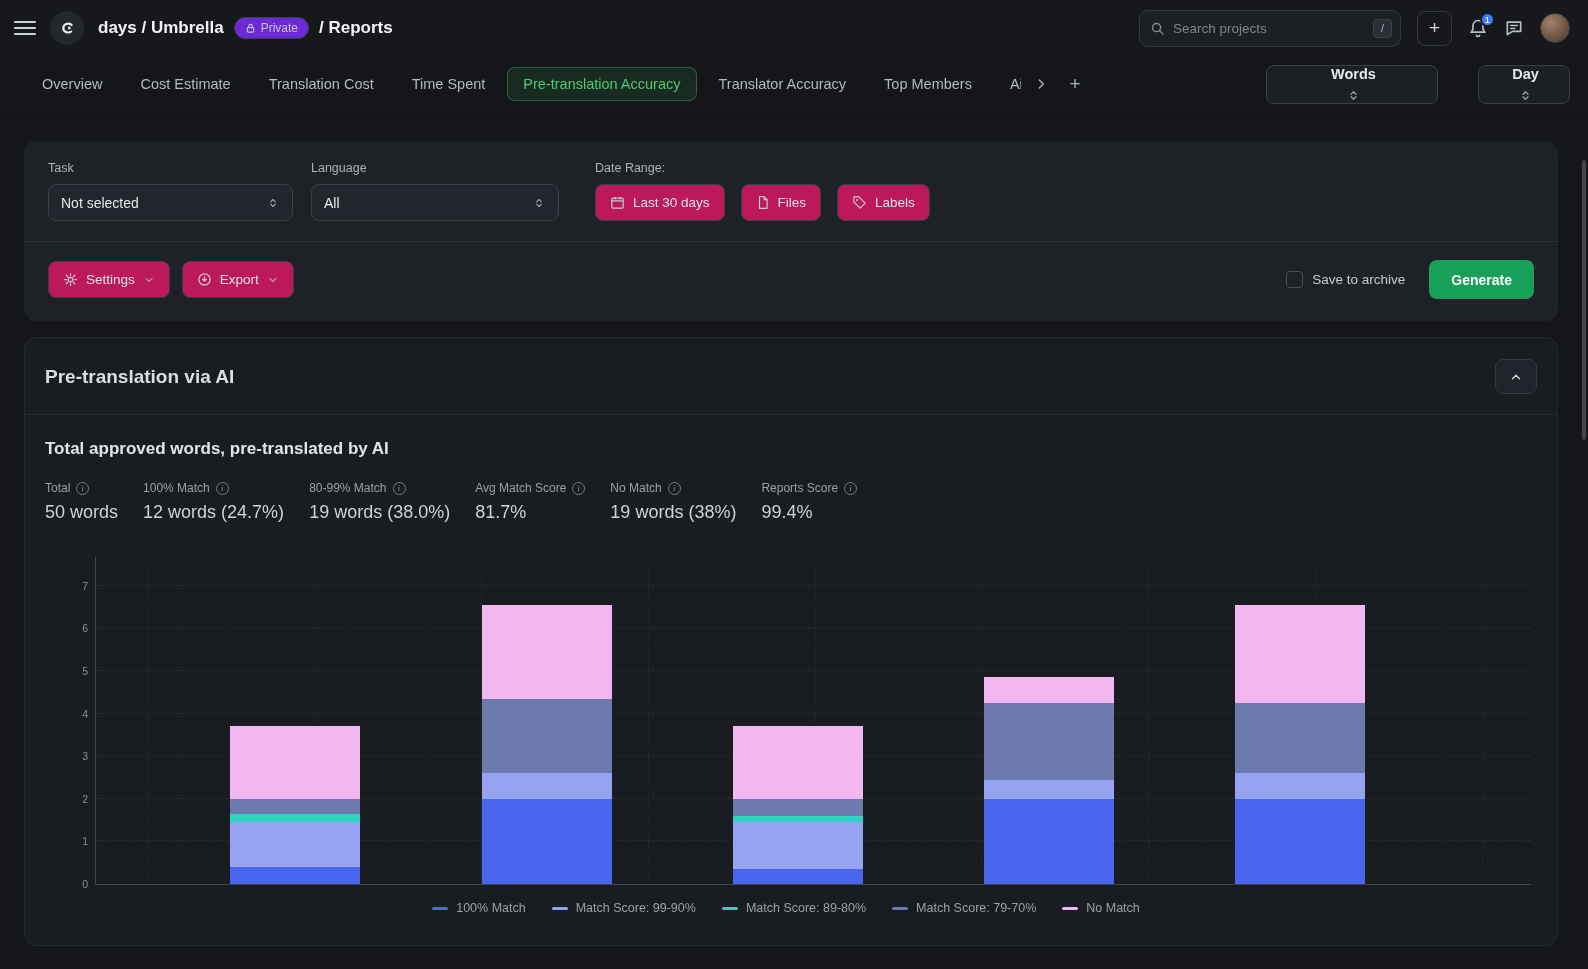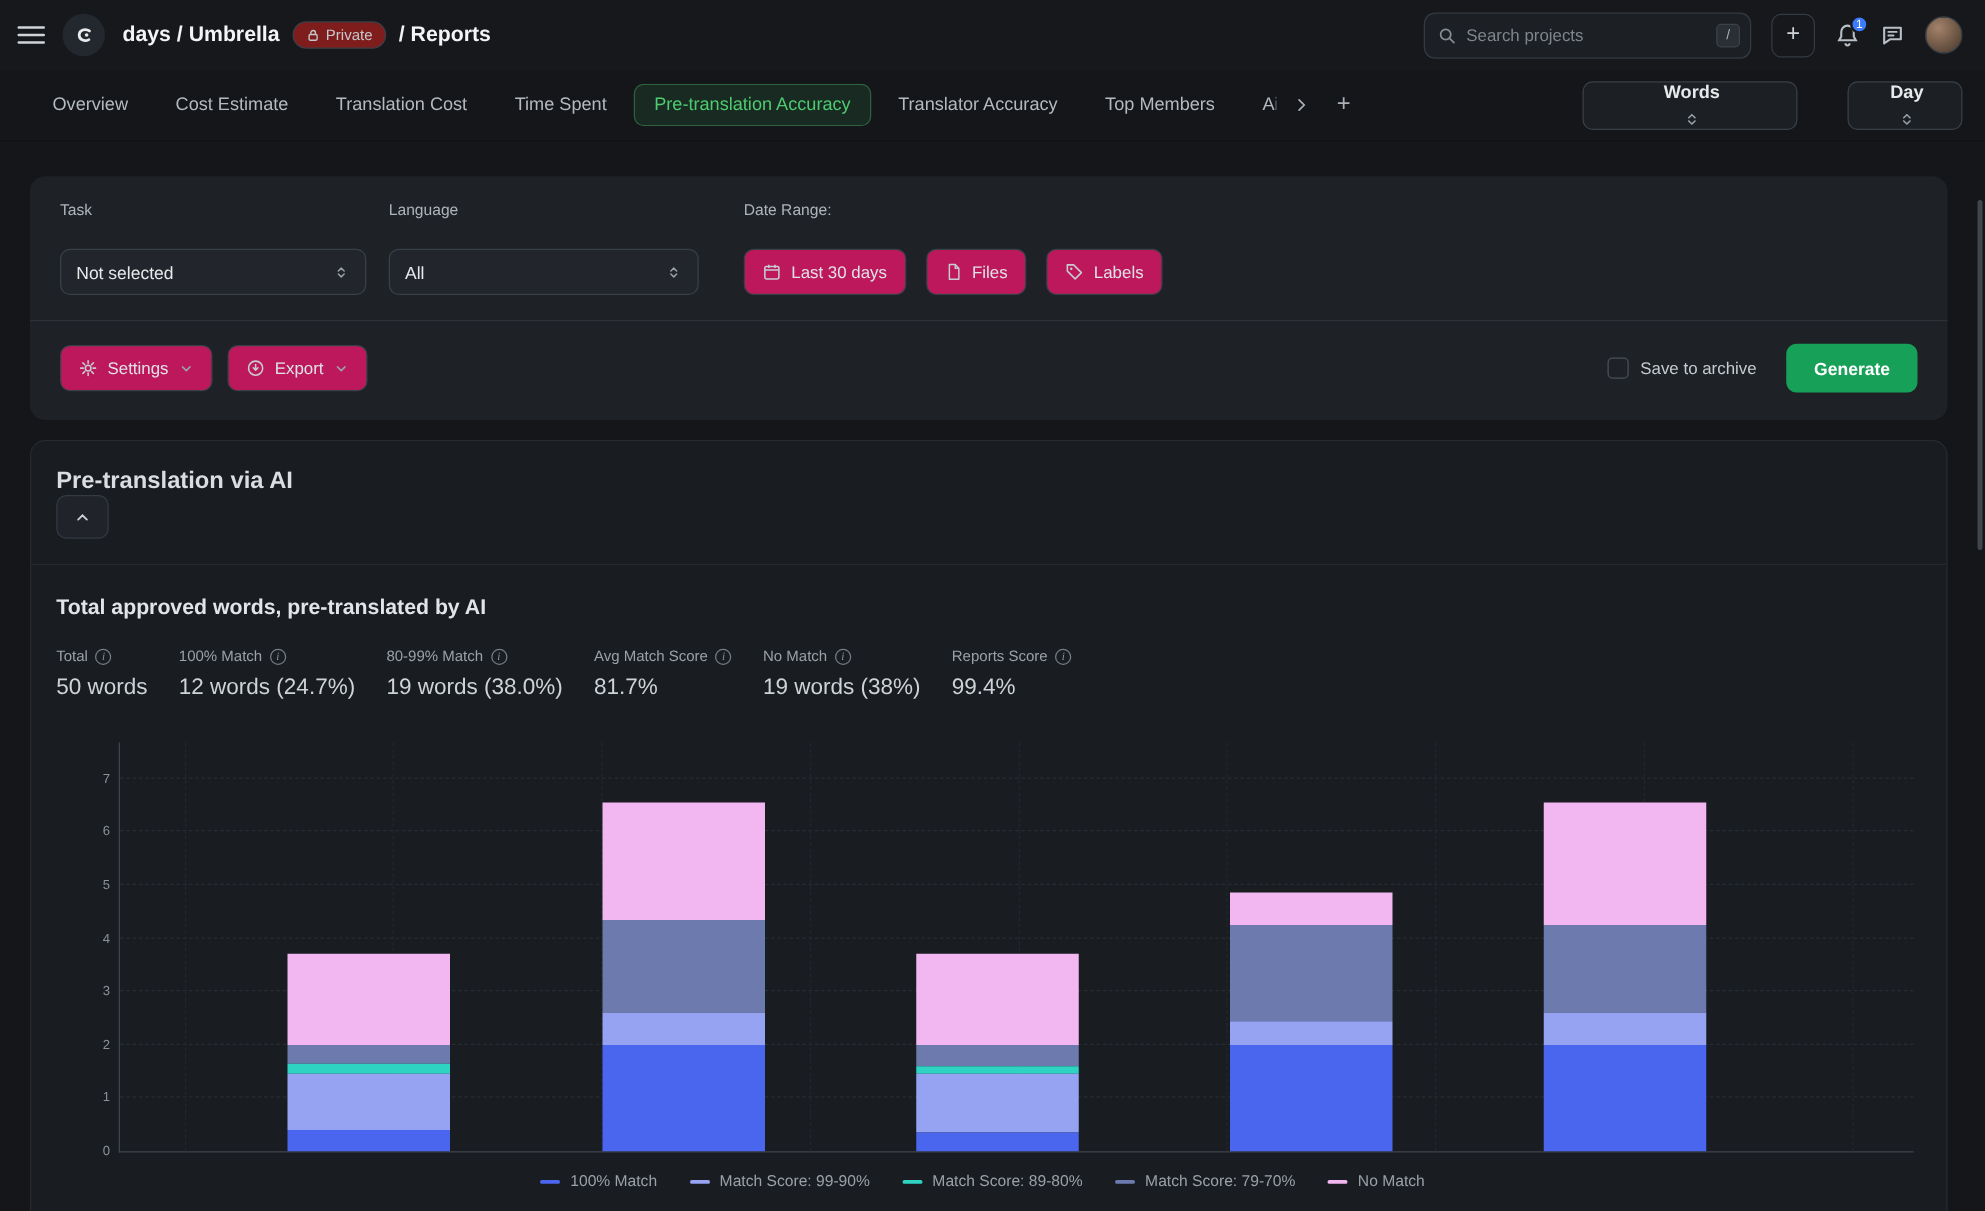--- a/index.html
+++ b/index.html
@@ -11,21 +11,21 @@
     position:relative;
   }
   svg { display:block; }
 
   
   .topbar { height:56px; display:flex; align-items:center; gap:14px; padding:0 18px 0 14px; background:#16181c; }
   .hamburger { width:22px; display:flex; flex-direction:column; gap:4px; background:none; border:none; cursor:pointer; padding:4px 0; }
   .hamburger span { height:2px; background:#cfd4d9; border-radius:2px; }
   .logo { width:34px; height:34px; border-radius:50%; background:#23272e; display:flex; align-items:center; justify-content:center; cursor:pointer; flex-shrink:0; }
   .breadcrumb { display:flex; align-items:center; gap:10px; font-size:17px; font-weight:700; color:#f2f4f6; white-space:nowrap; }
-  .privacy-badge { display:flex; align-items:center; gap:5px; font-size:12px; font-weight:400; color:#c3c8cd; background:#7f1d1d; border:1px solid #3a4046; border-radius:12px; padding:3px 10px; }
+  .privacy-badge { display:flex; align-items:center; gap:5px; font-size:12px; font-weight:400; color:#c3c8cd; background:#6d28d9; border:1px solid #3a4046; border-radius:12px; padding:3px 10px; }
   .topbar-right { margin-left:auto; display:flex; align-items:center; gap:16px; }
   .search-box { display:flex; align-items:center; gap:8px; width:262px; height:37px; background:#1c2025; border:1px solid #343a41; border-radius:9px; padding:0 8px 0 10px; }
   .search-box input { flex:1; background:transparent; border:none; outline:none; color:#e7e9eb; font-size:13.5px; font-family:"Liberation Sans",sans-serif; min-width:0; }
   .search-box input::placeholder { color:#7e858d; }
   .kbd { width:19px; height:19px; display:flex; align-items:center; justify-content:center; background:#2a2f36; border:1px solid #3c424a; border-radius:4px; font-size:11px; color:#aab0b7; }
   .icon-btn { width:35px; height:35px; display:flex; align-items:center; justify-content:center; background:transparent; border:1px solid #343a42; border-radius:8px; color:#cfd4d9; font-size:19px; cursor:pointer; }
   .plain-icon { background:none; border:none; color:#b9bfc6; cursor:pointer; position:relative; padding:0; }
   .badge { position:absolute; top:-6px; right:-7px; min-width:15px; height:15px; border-radius:8px; background:#3d7bfd; color:#fff; font-size:9.5px; display:flex; align-items:center; justify-content:center; padding:0 3px; border:2px solid #16181c; }
   .avatar { width:30px; height:30px; border-radius:50%; background:radial-gradient(circle at 35% 30%, #a3826a, #6b5443 60%, #473729); border:1px solid #3a4046; cursor:pointer; }
 
@@ -37,39 +37,39 @@
   .tab-scroll { width:26px; height:26px; border-radius:50%; border:none; background:transparent; color:#aab0b7; display:flex; align-items:center; justify-content:center; cursor:pointer; }
   .tab-plus { width:30px; height:30px; border:none; background:transparent; color:#aab0b7; font-size:19px; cursor:pointer; }
   .tabsbar-right { margin-left:auto; display:flex; align-items:center; gap:20px; }
   .select { display:flex; align-items:center; justify-content:space-between; background:#1c2025; border:1px solid #3a4047; border-radius:8px; height:39px; padding:0 10px 0 13px; font-size:14.5px; font-weight:700; color:#e7e9eb; cursor:pointer;flex-direction:column; }
   .select.words { width:172px; }
   .select.day { width:92px;margin-left:20px; }
 
   
   .filter-card { margin:28px 30px 0 24px; background:#1e2227; border-radius:12px; padding:20px 24px 22px; }
   .filter-row { display:flex; gap:18px; }
-  .filter-group { display:flex; flex-direction:column; gap:24px; }
+  .filter-group { display:flex; flex-direction:column; gap:9px; }
   .filter-label { font-size:12.5px; color:#aeb4ba; }
   .ctrl { display:flex; align-items:center; justify-content:space-between; gap:10px; height:37px; background:#22262c; border:1px solid #3a4048; border-radius:8px; padding:0 12px; font-size:14px; color:#e7e9eb; cursor:pointer; }
   .ctrl.task { width:245px; }
   .ctrl.lang { width:248px; }
   .btn { display:flex; align-items:center; gap:8px; height:37px; background:#be185d; border:1px solid #3a4048; border-radius:8px; padding:0 14px; font-size:13.5px; color:#dfe3e7; cursor:pointer; font-family:"Liberation Sans",sans-serif; }
   .date-group { margin-left:18px; }
   .date-buttons { display:flex; gap:16px; }
   .filter-divider { border:none; border-top:1px solid #2c3137; margin:20px -24px 18px; }
   .filter-actions { display:flex; align-items:center; gap:12px; }
   .filter-actions .spacer { flex:1; }
   .checkbox-wrap { display:flex; align-items:center; gap:9px; cursor:pointer; margin-right:12px; }
   .checkbox { width:17px; height:17px; border:1.5px solid #4a5058; border-radius:4px; background:transparent; }
   .checkbox-label { font-size:13.5px; color:#c7ccd1; }
   .generate-btn { height:39px; padding:0 22px; background:#17a158; border:none; border-radius:8px; color:#fff; font-size:14px; font-weight:700; cursor:pointer; font-family:"Liberation Sans",sans-serif; }
 
   
   .report-card { margin:16px 30px 0 24px; background:#191c20; border:1px solid #262b30; border-radius:12px; padding-bottom:30px; }
-  .report-header { display:flex; justify-content:space-between; padding:21px 20px 20px;flex-direction:column; }
+  .report-header { display:flex; align-items:center; justify-content:space-between; padding:21px 20px 20px; }
   .report-title { font-size:19px; font-weight:700; color:#dadee2; }
   .collapse-btn { width:42px; height:35px; display:flex; align-items:center; justify-content:center; background:#20242a; border:1px solid #343a41; border-radius:8px; color:#cfd4d9; cursor:pointer; }
   .report-divider { border:none; border-top:1px solid #262b30; }
   .section-title { padding:24px 20px 0 16px; margin-left:4px; font-size:17px; font-weight:700; color:#e2e5e8; }
   .stats-row { display:flex; gap:25px; padding:22px 20px 0 16px; margin-left:4px; flex-wrap:nowrap; }
   .stat .stat-label-row { display:flex; align-items:center; gap:6px; font-size:12px; color:#9aa1a7; }
   .info-icon { width:13px; height:13px; border:1px solid #767d85; border-radius:50%; color:#8d949b; font-size:9px; display:inline-flex; align-items:center; justify-content:center; font-family:"Liberation Serif",serif; font-style:italic; }
   .stat .stat-value { margin-top:7px; font-size:18px; color:#ced3d8; }
 
   

